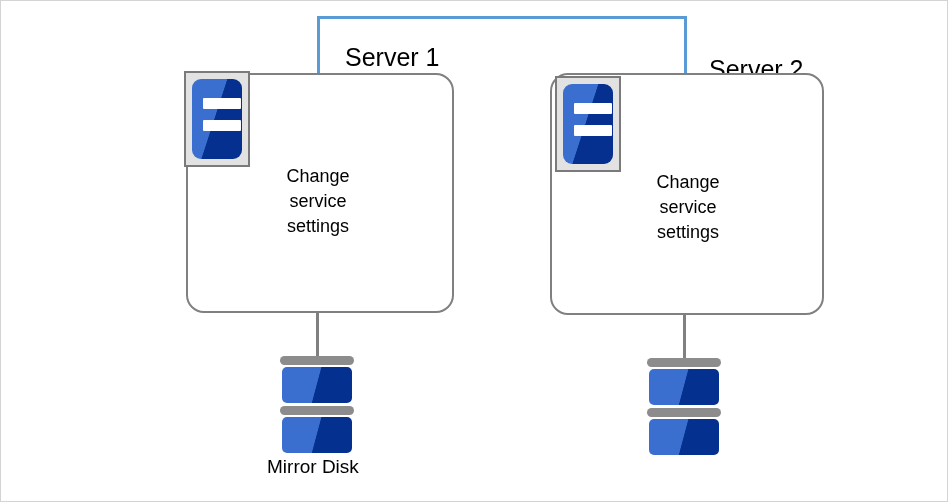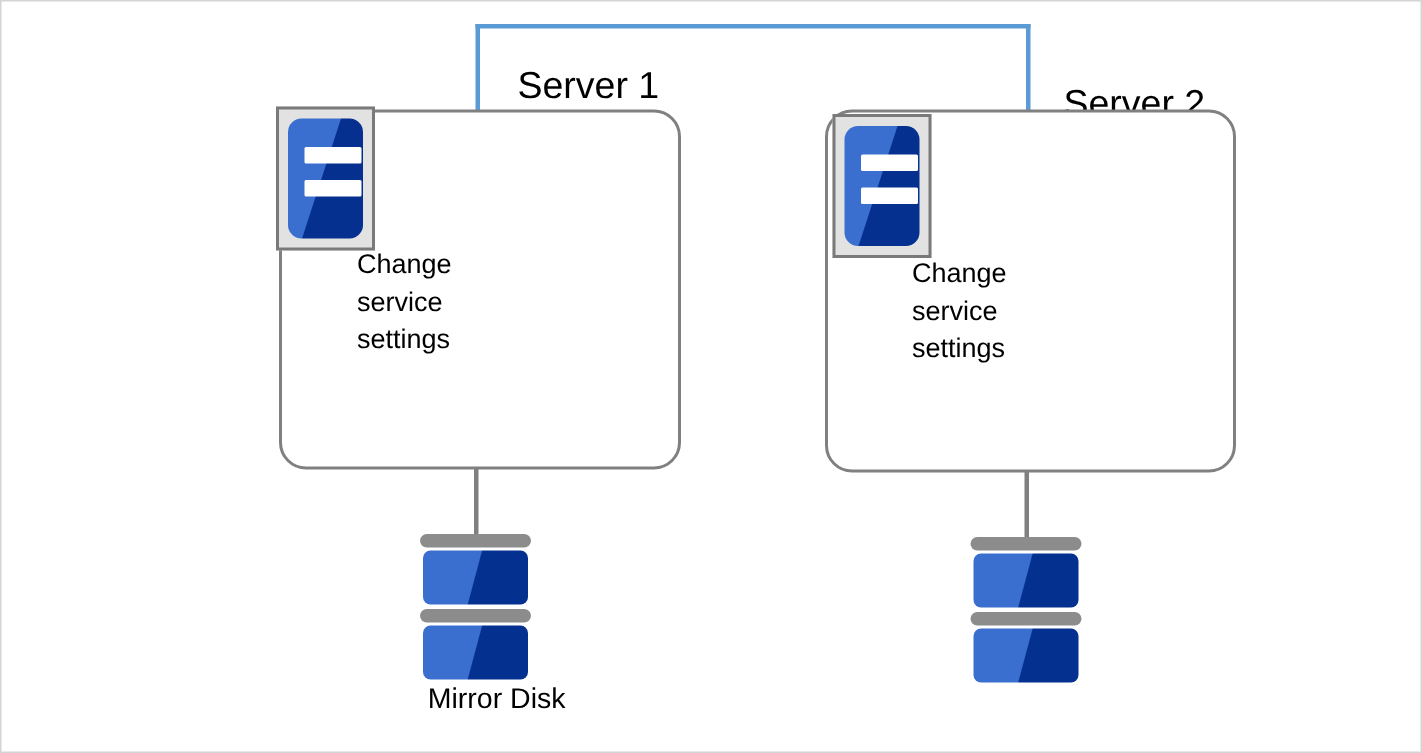--- a/index.html
+++ b/index.html
@@ -98,20 +98,21 @@
     border-radius: 1px;
   }
   .srv-bar-1 { top: 19px; }
   .srv-bar-2 { top: 41px; }
 
   
   .box-caption {
     position: absolute;
     font-size: 18px;
     color: #000000;
+    text-align: center;
     line-height: 25px;
     white-space: pre-line;
   }
   #server1-caption { left: 237px; top: 163px; width: 160px; }
   #server2-caption { left: 607px; top: 169px; width: 160px; }
 
   
   .disk-connector {
     position: absolute;
     width: 3px;
@@ -139,21 +140,21 @@
     background: linear-gradient(105deg, #3a6fd0 0%, #3a6fd0 49%, #04308f 50%, #04308f 100%);
   }
   .disk-gap { height: 3px; }
 
   
   .disk-label {
     position: absolute;
     font-size: 19px;
     color: #000000;
     white-space: nowrap;
-    text-align: right;
+    text-align: left;
   }
   #disk1-label { left: 266px; top: 455px; width: 110px; }
 </style>
 </head>
 <body>
 
 <div id="canvas">
 
   <div class="hb-top"></div>
   <div class="hb-left"></div>

